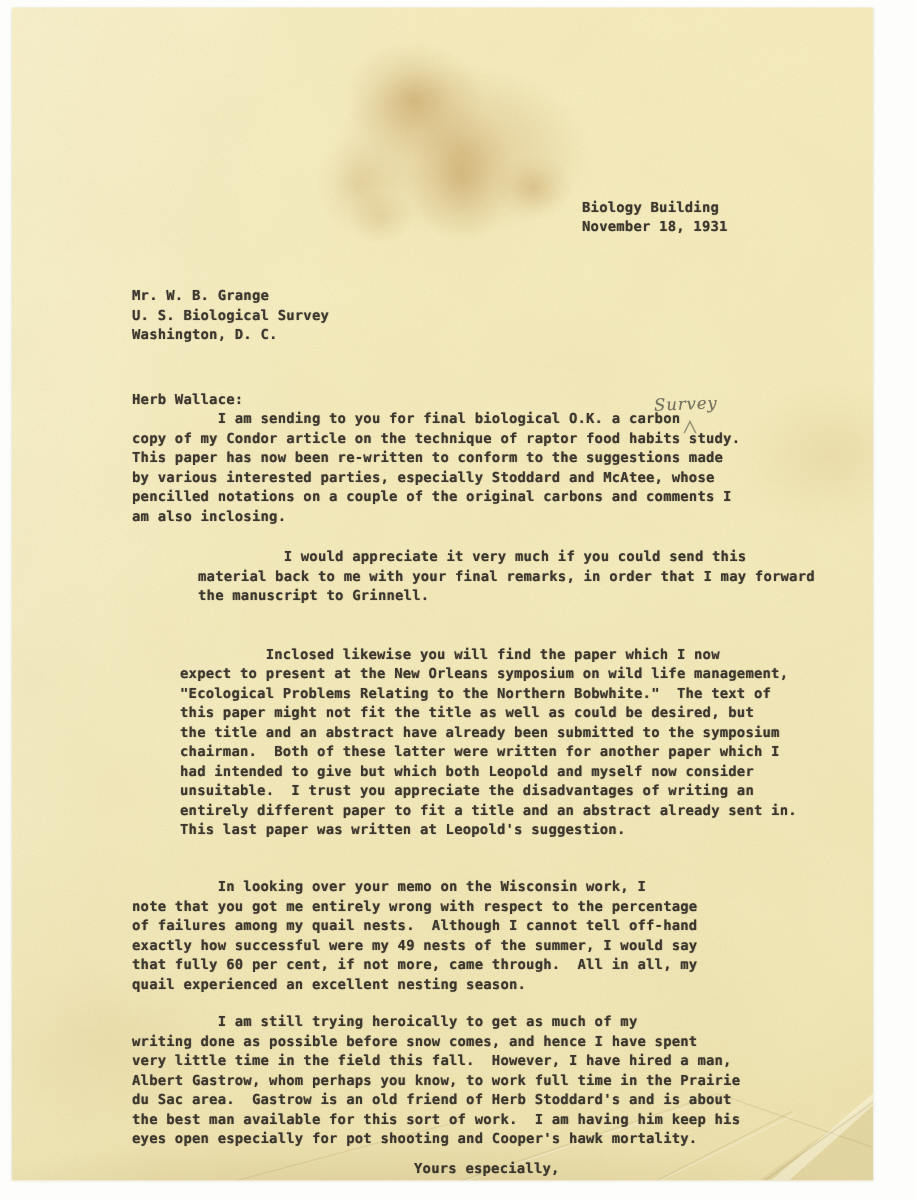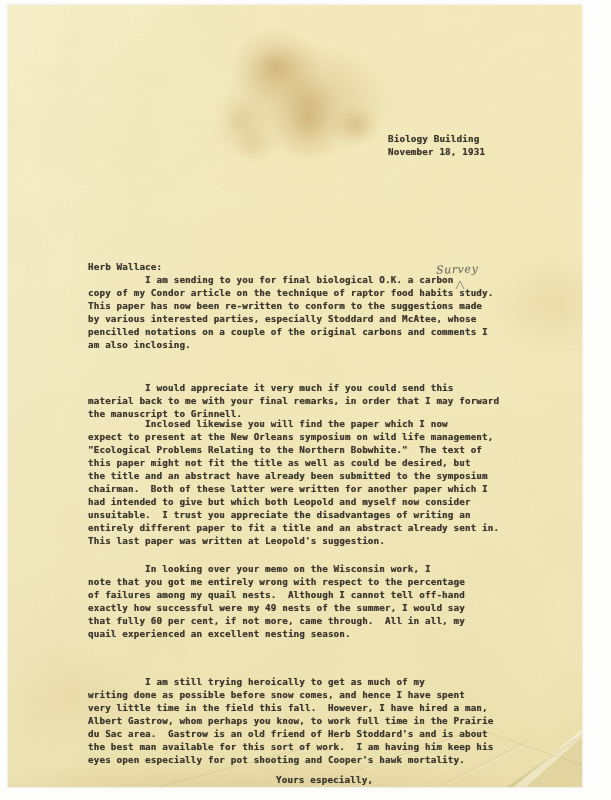--- a/index.html
+++ b/index.html
@@ -162,50 +162,53 @@
 
     <svg id="corner-fold" viewBox="0 0 86 72">
       <path d="M 86 18 L 86 72 L 10 72 Z" fill="rgba(160,136,78,0.13)"></path>
       <path d="M 86 22 L 30 72 L 18 72 L 86 14 Z" fill="rgba(255,252,235,0.45)"></path>
       <path d="M 86 20 L 14 72" stroke="rgba(150,126,70,0.22)" stroke-width="0.9" fill="none"></path>
     </svg>
 
     <div class="typed" id="heading">Biology Building
 November 18, 1931</div>
 
+    <div class="typed" id="inside-address">Mr. W. B. Grange
+U. S. Biological Survey
+Washington, D. C.</div>
 
     <div class="typed" id="salutation">Herb Wallace:</div>
 
     <div id="annotation">Survey</div>
 
     <svg id="caret" viewBox="0 0 10 9">
       <path d="M 1 9 L 5 1 L 9 9" stroke="#5d5c52" stroke-width="1" fill="none" opacity="0.8"></path>
     </svg>
 
     <div id="body-paragraphs">
         <div class="typed para" style="top: 268px;">          I am sending to you for final biological O.K. a carbon
 copy of my Condor article on the technique of raptor food habits study.
 This paper has now been re-written to conform to the suggestions made
 by various interested parties, especially Stoddard and McAtee, whose
 pencilled notations on a couple of the original carbons and comments I
 am also inclosing.</div>
-        <div class="typed para" style="top: 376px;">          I would appreciate it very much if you could send this
+        <div class="typed para" style="top: 360px; margin-left: 44px;">          I would appreciate it very much if you could send this
 material back to me with your final remarks, in order that I may forward
 the manuscript to Grinnell.</div>
-        <div class="typed para" style="top: 412px;">          Inclosed likewise you will find the paper which I now
+        <div class="typed para" style="top: 425px; margin-left: 32px;">          Inclosed likewise you will find the paper which I now
 expect to present at the New Orleans symposium on wild life management,
 "Ecological Problems Relating to the Northern Bobwhite."  The text of
 this paper might not fit the title as well as could be desired, but
 the title and an abstract have already been submitted to the symposium
 chairman.  Both of these latter were written for another paper which I
 had intended to give but which both Leopold and myself now consider
 unsuitable.  I trust you appreciate the disadvantages of writing an
 entirely different paper to fit a title and an abstract already sent in.
 This last paper was written at Leopold's suggestion.</div>
-        <div class="typed para" style="top: 557px;">          In looking over your memo on the Wisconsin work, I
+        <div class="typed para" style="top: 580px;">          In looking over your memo on the Wisconsin work, I
 note that you got me entirely wrong with respect to the percentage
 of failures among my quail nests.  Although I cannot tell off-hand
 exactly how successful were my 49 nests of the summer, I would say
 that fully 60 per cent, if not more, came through.  All in all, my
 quail experienced an excellent nesting season.</div>
         <div class="typed para" style="top: 670px;">          I am still trying heroically to get as much of my
 writing done as possible before snow comes, and hence I have spent
 very little time in the field this fall.  However, I have hired a man,
 Albert Gastrow, whom perhaps you know, to work full time in the Prairie
 du Sac area.  Gastrow is an old friend of Herb Stoddard's and is about

